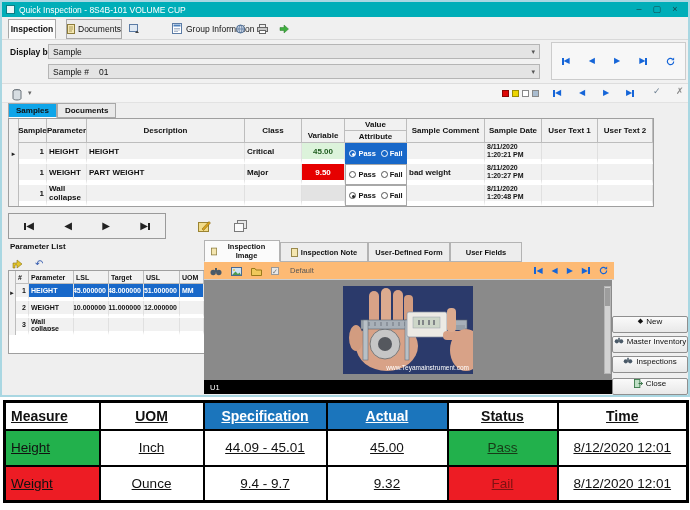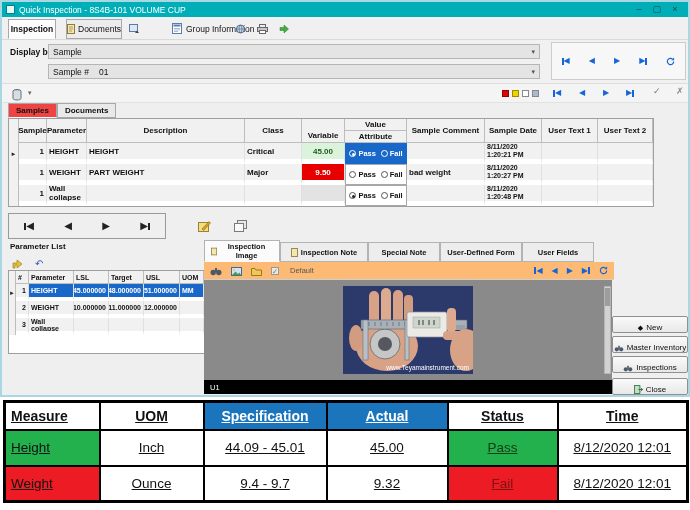--- a/index.html
+++ b/index.html
@@ -45,21 +45,21 @@
 
   
   #tb2 { position: absolute; left: 0; top: 82px; right: 0; height: 19px; background: #f4f4f4; border-bottom: 1px solid #e2e2e2; }
   .sq { position: absolute; top: 6px; width: 7px; height: 7px; border: 1px solid #888; }
   #tb2 .caret2 { position: absolute; left: 26px; top: 5px; font-size: 7px; color: #666; }
 
   
   #gtabs { position: absolute; left: 6px; top: 101px; height: 15px; display: flex; }
   .gtab { height: 15px; padding: 0 7px; font-size: 8px; font-weight: bold; display: flex; align-items: center;
     border: 1px solid #a8a8a8; background: #e9e9e9; }
-  .gtab.active { background: #ef4444; border-bottom-color: #fdfdfd; }
+  .gtab.active { background: #0ea5e9; border-bottom-color: #fdfdfd; }
 
   
   #grid { position: absolute; left: 6px; top: 116px; width: 646px; height: 89px; background: #ffffff;
     border: 1px solid #9f9f9f; display: grid;
     grid-template-columns: 10px 28px 40px 158px 57px 43px 62px 78px 57px 56px 55px;
     grid-template-rows: 24px 21px 21px 21px;
     font-size: 8px; font-weight: bold; }
   .hc { background: #f1f1f1; border-right: 1px solid #bdbdbd; border-bottom: 1px solid #bdbdbd;
     display: flex; align-items: center; justify-content: center; text-align: center; }
   .hc.bot { align-items: flex-end; padding-bottom: 2px; }
@@ -118,21 +118,21 @@
   #imgarea { position: absolute; left: 202px; top: 278px; width: 408px; height: 100px; background: #8a8a8a; }
   #photo { position: absolute; left: 139px; top: 6px; }
   #iscroll { position: absolute; right: 1px; top: 6px; width: 7px; height: 88px; background: #d2d2d2; border: 1px solid #b5b5b5; }
   #iscroll .thumb { width: 5px; height: 18px; background: #9d9d9d; margin: 1px auto; }
   #ustrip { position: absolute; left: 202px; top: 378px; width: 408px; height: 14px; background: #000000;
     display: flex; align-items: center; padding-left: 6px; }
   #ustrip span { color: #ffffff; font-size: 7.5px; }
 
   
   .sbtn { position: absolute; left: 610px; width: 76px; height: 17px; background: linear-gradient(#fafafa,#e8e8e8);
-    border: 1px solid #8f8f8f; border-radius: 2px; display: flex; align-items: flex-end; justify-content: center; gap: 3px;
+    border: 1px solid #8f8f8f; border-radius: 2px; display: flex; align-items: flex-start; justify-content: center; gap: 3px;
     font-size: 8px; cursor: default; }
 
   
   #summary { position: absolute; left: 3px; top: 400px; border-collapse: collapse; table-layout: fixed;
     border: 3px solid #000; background: #fff; }
   #summary th, #summary td { border: 2px solid #000; text-align: center; overflow: hidden; white-space: nowrap; text-decoration: underline; }
   #summary th { height: 28px; font-size: 14px; font-weight: bold; }
   #summary td { height: 36px; font-size: 13.5px; font-weight: normal; }
   #summary .left { text-align: left; padding-left: 5px; }
   #summary .bluehdr { background: #1b75bc; color: #ffffff; }
@@ -438,23 +438,20 @@
           <rect x="0.5" y="0.5" width="7" height="9" fill="#f4e6b0" stroke="#8c7b3a"></rect>
         </svg>
       <span>Inspection Image</span>
     </div>
     <div class="dtab" style="width:88px;">
       <svg width="7" height="9" viewBox="0 0 8 10">
           <rect x="0.5" y="0.5" width="7" height="9" fill="#f4e6b0" stroke="#8c7b3a"></rect>
         </svg>
       <span>Inspection Note</span>
     </div>
-    <div class="dtab" style="width:72px;">
-        <span>Special Note</span>
-      </div>
     <div class="dtab" style="width:82px;">
         <span>User-Defined Form</span>
       </div>
     <div class="dtab" style="width:72px;">
         <span>User Fields</span>
       </div>
   </div>
 
   <div id="itb">
     <span>

